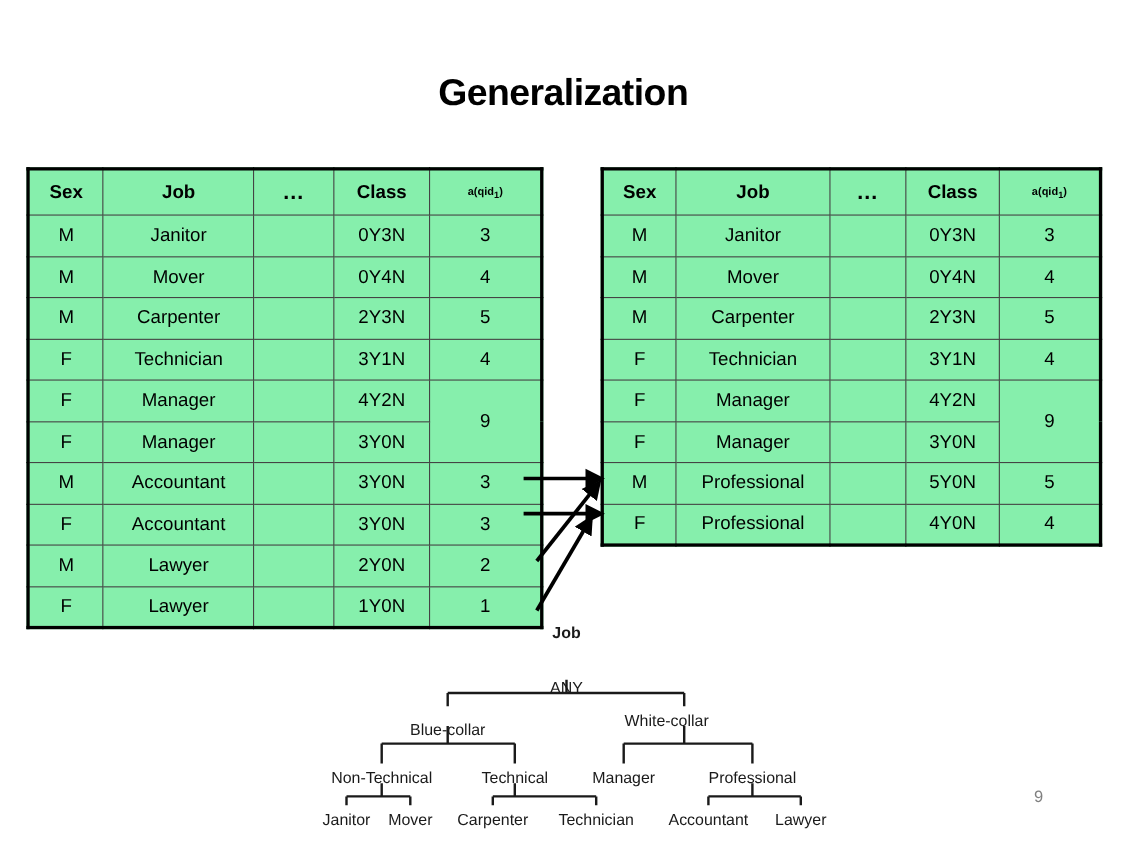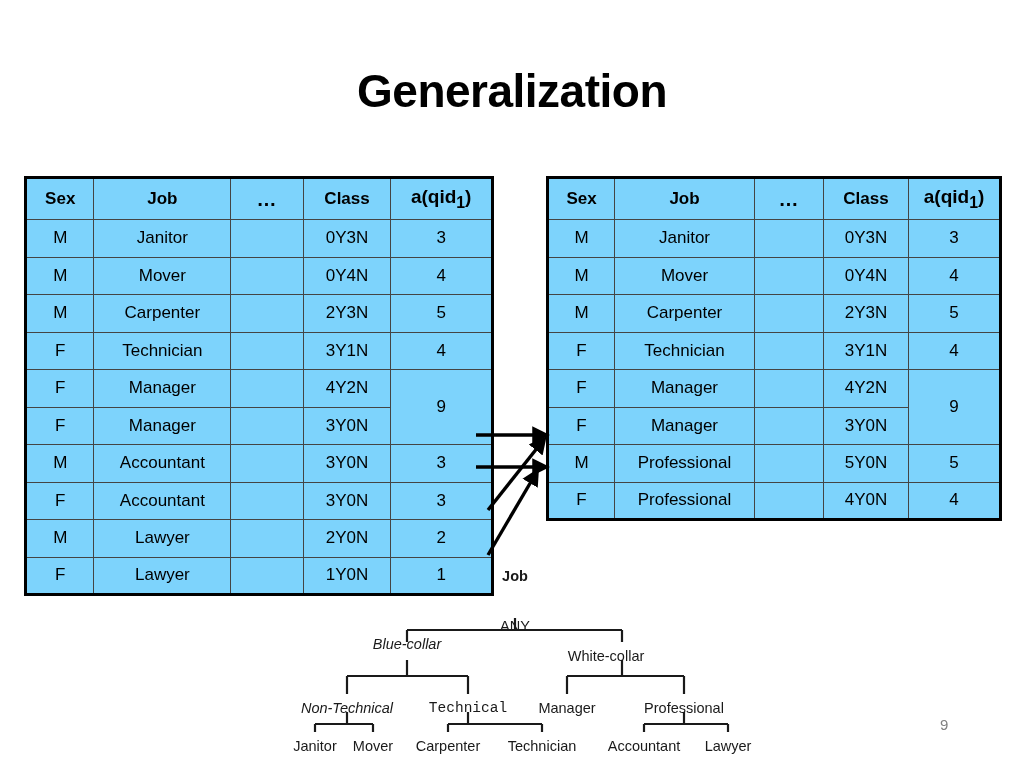--- a/index.html
+++ b/index.html
@@ -10,55 +10,54 @@
     font-family:"Liberation Sans", sans-serif;
     position:relative;
     overflow:hidden;
   }
 
   
   #slide-title {
     position:absolute;
     left:0; top:66px; width:1024px;
     text-align:center;
-    font-size:46px;
+    font-size:34px;
     font-weight:bold;
     color:#000000;
     letter-spacing:-0.5px;
     line-height:1.1;
   }
 
   
   .data-table {
     position:absolute;
     border-collapse:collapse;
     border:3px solid #000000;
-    background:#7dd3fc;
+    background:#86efac;
     table-layout:fixed;
-    margin-top:24px;
   }
   .data-table td, .data-table th {
     border:1px solid #444444;
     font-size:17px;
     color:#000000;
     text-align:center;
     vertical-align:middle;
     padding:0;
     height:37.5px;
     font-weight:normal;
     white-space:nowrap;
     overflow:hidden;
   }
   .data-table th {
     font-weight:bold;
     font-size:17px;
     height:42px;
   }
   .data-table th.hdr-aqid {
-    font-size:19px;
+    font-size:10px;
   }
   .data-table th.hdr-dots {
     font-size:20px;
     letter-spacing:1px;
   }
   .red { color:#ee1111; }
   .merged-val { vertical-align:top; padding-top:4px; }
 
   
   #table-original { left:24px; top:152px; width:470px; }
@@ -326,24 +325,24 @@
 
       <path d="M434,146 L434,158"></path>
       <path d="M394,158 L478,158"></path>
       <path d="M394,158 L394,166"></path>
       <path d="M478,158 L478,166"></path>
     </g>
   </svg>
   <div id="tree-labels">
       <div class="tree-label bold" style="left: 265px; top: 2px;">Job</div>
       <div class="tree-label" style="left: 265px; top: 52px;">ANY</div>
-      <div class="tree-label" style="left: 157px; top: 70px; font-style: italic;">Blue-collar</div>
+      <div class="tree-label" style="left: 157px; top: 90px;">Blue-collar</div>
       <div class="tree-label" style="left: 356px; top: 82px;">White-collar</div>
-      <div class="tree-label" style="left: 97px; top: 134px; font-style: italic;">Non-Technical</div>
-      <div class="tree-label" style="left: 218px; top: 134px; font-family: Liberation Mono, monospace;">Technical</div>
+      <div class="tree-label" style="left: 97px; top: 134px;">Non-Technical</div>
+      <div class="tree-label" style="left: 218px; top: 134px;">Technical</div>
       <div class="tree-label" style="left: 317px; top: 134px;">Manager</div>
       <div class="tree-label" style="left: 434px; top: 134px;">Professional</div>
       <div class="tree-label" style="left: 65px; top: 172px;">Janitor</div>
       <div class="tree-label" style="left: 123px; top: 172px;">Mover</div>
       <div class="tree-label" style="left: 198px; top: 172px;">Carpenter</div>
       <div class="tree-label" style="left: 292px; top: 172px;">Technician</div>
       <div class="tree-label" style="left: 394px; top: 172px;">Accountant</div>
       <div class="tree-label" style="left: 478px; top: 172px;">Lawyer</div>
     </div>
 </div>

